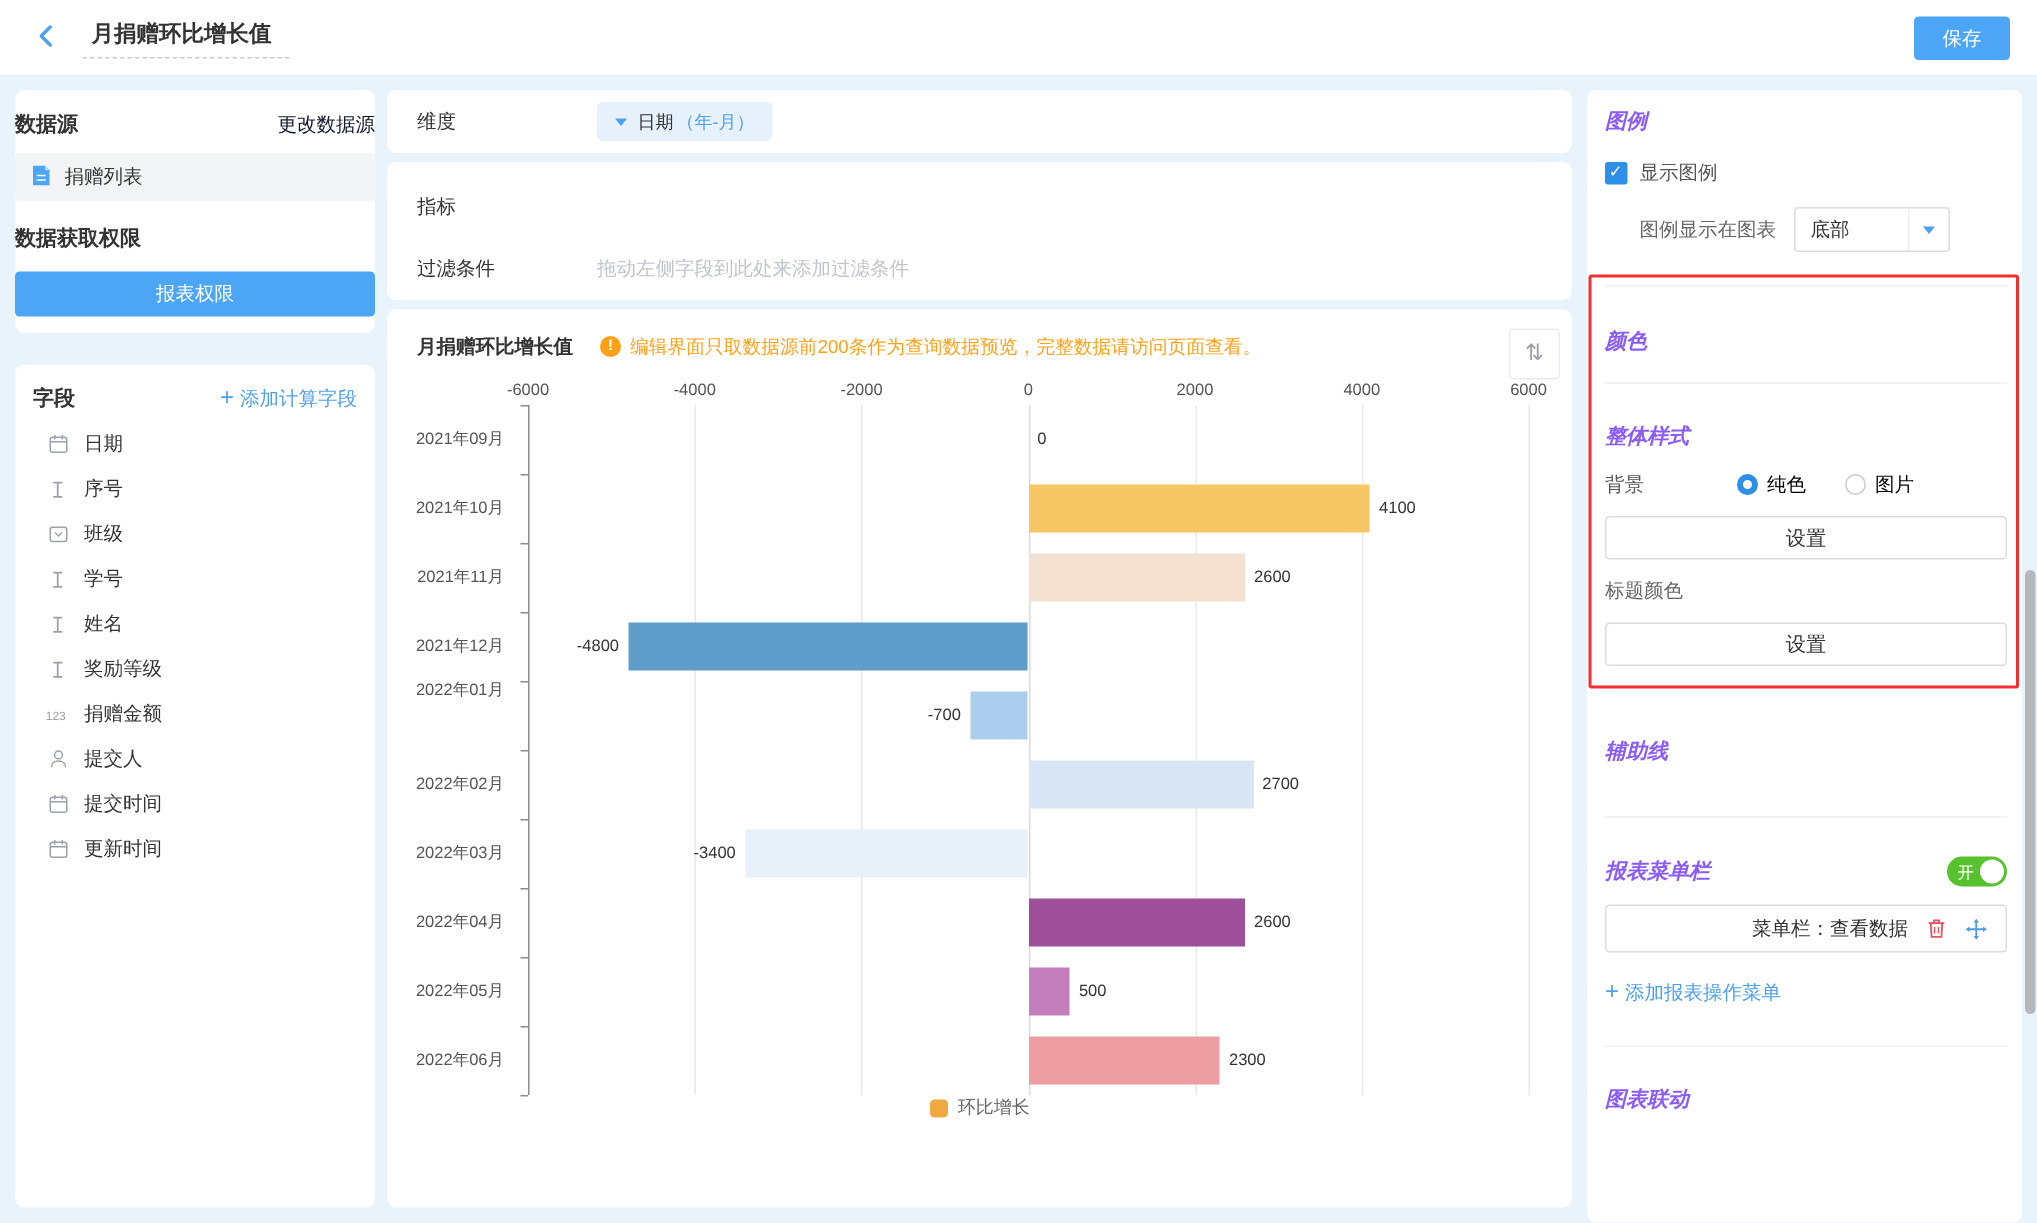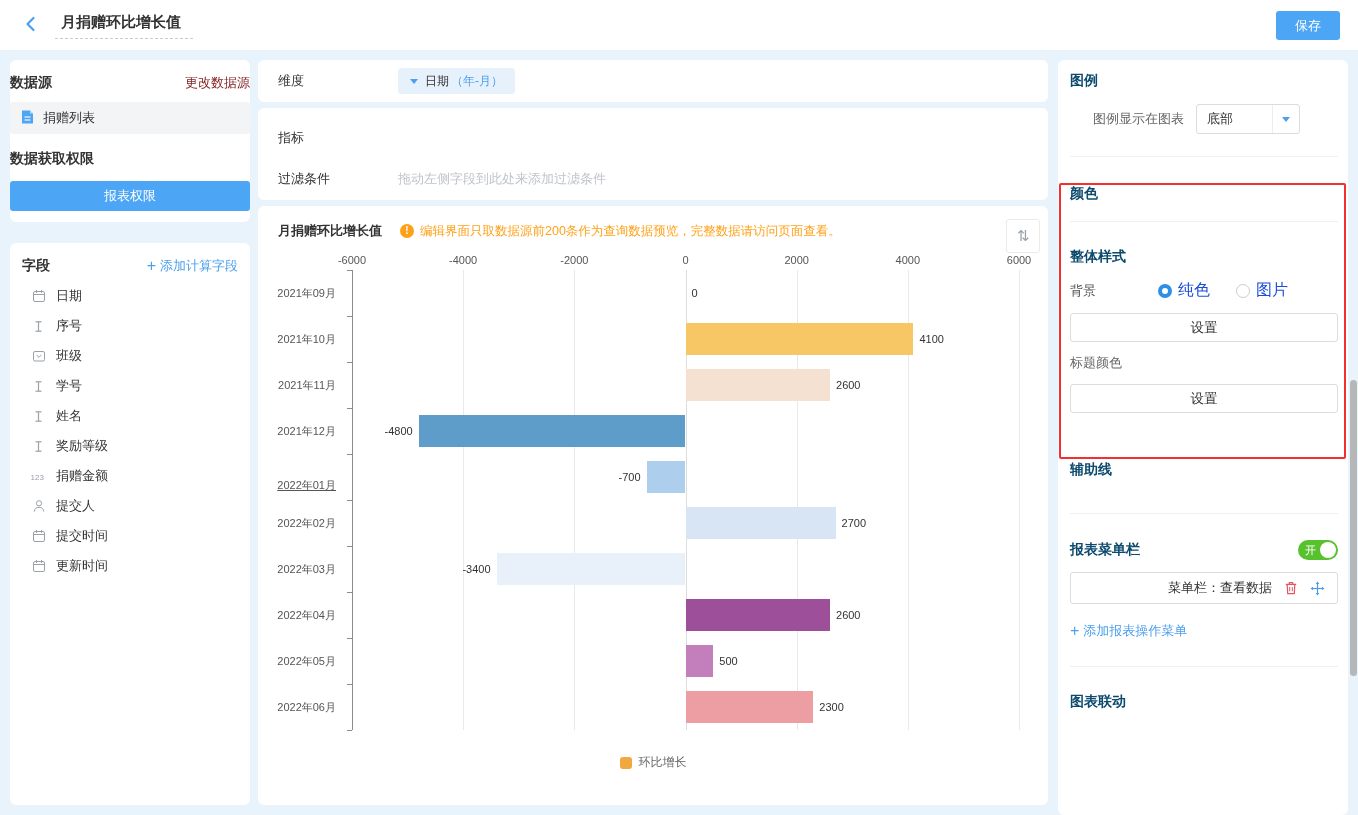--- a/index.html
+++ b/index.html
@@ -15,21 +15,21 @@
   #back-btn { position:absolute; left:22px; top:15px; width:20px; height:20px; cursor:pointer; }
   #page-title { position:absolute; left:55px; top:13px; font-size:15px; font-weight:bold; color:#333;
     padding:0 12px 6px 6px; border-bottom:1px dashed #C8CDD3; }
   #save-btn { position:absolute; right:18px; top:11px; width:64px; height:29px; background:#4DA6F5;
     color:#fff; border:none; border-radius:3px; font-size:13px; text-align:center; line-height:29px; }
 
   
   #ds-card { left:10px; top:60px; width:240px; height:162px; padding:14px 0; }
   .panel-head { display:flex; justify-content:space-between; align-items:center; }
   .panel-title { font-size:14px; font-weight:bold; color:#333; }
-  .blue-link { color:#7f1d1d; font-size:13px; cursor:pointer;font-family:Liberation Serif, serif; }
+  .blue-link { color:#0f172a; font-size:13px; cursor:pointer;font-family:Liberation Serif, serif; }
   .plus-link { color:#4DA0EE; font-size:13px; cursor:pointer; display:inline-flex; align-items:center; }
   .plus-icon::before { content:"+"; font-size:16px; margin-right:4px; font-weight:400; }
   #source-row { margin-top:10px; height:32px; background:#F2F4F6; border-radius:3px;
     display:flex; align-items:center; padding-left:10px; gap:8px; }
   #perm-title { margin-top:16px; }
   #perm-btn { margin-top:13px; width:100%; height:30px; background:#4DA6F5; color:#fff; border:none;
     border-radius:3px; font-size:13px; text-align:center; line-height:30px; }
 
   #fields-card { left:10px; top:243px; width:240px; height:562px; padding:14px 12px; }
   .field-row { height:30px; display:flex; align-items:center; gap:9px; padding-left:8px; cursor:grab; }
@@ -67,49 +67,49 @@
   #x-labels .xlab { position:absolute; transform:translateX(-50%); font-size:11px; color:#555; white-space:nowrap; }
   #plot { position:absolute; left:94px; top:64px; width:667px; height:460px; }
   #plot .grid { position:absolute; top:0; bottom:0; width:1px; background:#E9E9E9; }
   #plot .grid.zero { background:#DCDCDC; }
   #plot .axis { position:absolute; left:0; top:0; bottom:0; width:1px; background:#8C8C8C; }
   #plot .ytick { position:absolute; left:-5px; width:5px; height:1px; background:#8C8C8C; }
   #plot .bar { position:absolute; height:32px; cursor:pointer; }
   #plot .val { position:absolute; height:46px; line-height:46px; font-size:11px; color:#333; white-space:nowrap; }
   #y-labels { position:absolute; left:4px; top:64px; width:82px; height:460px; }
   #y-labels .cat { position:absolute; right:8px; height:46px; line-height:46px; font-size:11px; color:#555; white-space:nowrap; }
-  #legend { position:absolute; left:0; top:548px; width:100%; display:flex; justify-content:center;
+  #legend { position:absolute; left:0; top:524px; width:100%; display:flex; justify-content:center;
     align-items:center; gap:7px;text-align:center; }
   #legend-swatch { width:12px; height:12px; border-radius:3px; }
   #legend-label { font-size:12px; color:#666; }
 
   
   #right-card { left:1058px; top:60px; width:290px; height:755px; padding:12px 10px 12px 12px; overflow:hidden; }
-  .sec-title { font-size:14px; font-weight:bold; color:#0c4a6e; }
+  .sec-title { font-size:14px; font-weight:bold; color:#8b5cf6;font-style:italic; }
   .check-row { display:flex; align-items:center; gap:8px; margin-top:16px; cursor:pointer; }
   .checkbox { width:15px; height:15px; border-radius:2px; flex:none; }
   .checkbox.checked { background:#2E8FE8; position:relative; }
   .checkbox.checked::after { content:"✓"; color:#fff; font-size:11px; position:absolute; left:2.5px; top:0.5px; }
   .check-label { font-size:13px; color:#555; }
   #legend-pos-row { display:flex; align-items:center; margin-top:14px; padding-left:23px; }
   #legend-pos-label { font-size:13px; color:#666; }
   #legend-pos-select { margin-left:12px; width:104px; height:30px; border:1px solid #DCDCDC; border-radius:3px;
     display:flex; align-items:center; cursor:pointer; background:#fff; }
   #legend-pos-value { flex:1; padding-left:10px; font-size:13px; color:#333; }
   #legend-pos-chev { width:27px; height:100%; border-left:1px solid #EDEDED; display:flex; align-items:center; justify-content:center; }
   .divider { height:1px; background:#F0F0F0; margin:18px 0; }
   #color-input { margin-top:12px; height:31px; border:1px solid #DCDCDC; border-radius:3px; display:flex;
     align-items:center; padding:0 9px; cursor:text; background:#fff; }
   #color-value { flex:1; font-size:13px; color:#333; }
   .bg-row { display:flex; align-items:center; margin-top:14px; }
   .bg-label { font-size:13px; color:#555; width:88px; }
   .radio { width:14px; height:14px; border-radius:50%; background:#fff; flex:none; margin-right:6px; }
   .radio.on { border:4.5px solid #2E8FE8; }
   .radio.off { border:1px solid #C9CDD4; }
-  .radio-opt { display:flex; align-items:center; margin-right:26px; cursor:pointer; font-size:16px; color:#1d4ed8; }
+  .radio-opt { display:flex; align-items:center; margin-right:26px; cursor:pointer; font-size:13px; color:#000000; }
   .set-btn { margin-top:12px; width:100%; height:29px; border:1px solid #DCDCDC; border-radius:3px;
     background:#fff; font-size:13.5px; color:#333; text-align:center; line-height:27px; cursor:pointer; }
   .sub-label { margin-top:12px; font-size:13px; color:#666; }
   #menu-head { display:flex; justify-content:space-between; align-items:center; }
   #menu-toggle { width:40px; height:20px; border-radius:10px; background:#57C22D; position:relative; cursor:pointer; }
   #menu-toggle .t-label { position:absolute; left:7px; top:2.5px; color:#fff; font-size:11px; }
   #menu-toggle .knob { position:absolute; right:2px; top:2px; width:16px; height:16px; border-radius:50%; background:#fff; }
   #menu-item-box { margin-top:12px; height:32px; border:1px solid #DCDCDC; border-radius:3px; display:flex;
     align-items:center; padding:0 12px 0 10px; background:#fff;text-align:right; }
   #menu-item-label { flex:1; font-size:13px; color:#333; }
@@ -298,21 +298,21 @@
       <span class="xlab" style="left: 333.5px;">0</span>
       <span class="xlab" style="left: 444.667px;">2000</span>
       <span class="xlab" style="left: 555.833px;">4000</span>
       <span class="xlab" style="left: 667px;">6000</span>
     </div>
   <div id="y-labels">
       <div class="cat" style="top: 0px;">2021年09月</div>
       <div class="cat" style="top: 46px;">2021年10月</div>
       <div class="cat" style="top: 92px;">2021年11月</div>
       <div class="cat" style="top: 138px;">2021年12月</div>
-      <div class="cat" style="top: 192px; text-decoration: underline;">2022年01月</div>
+      <div class="cat" style="top: 167px;">2022年01月</div>
       <div class="cat" style="top: 230px;">2022年02月</div>
       <div class="cat" style="top: 276px;">2022年03月</div>
       <div class="cat" style="top: 322px;">2022年04月</div>
       <div class="cat" style="top: 368px;">2022年05月</div>
       <div class="cat" style="top: 414px;">2022年06月</div>
     </div>
   <div id="plot">
       <div class="grid" style="left: 111.167px;"></div>
       <div class="grid" style="left: 222.333px;"></div>
       <div class="grid zero" style="left: 333.5px;"></div>
@@ -352,20 +352,24 @@
       <div class="val" style="top: 414px; left: 467.342px;">2300</div>
     </div>
   <div id="legend">
     <span id="legend-swatch" style="background: rgb(240, 168, 64);"></span>
     <span id="legend-label">环比增长</span>
   </div>
 </div>
 
 <div class="card" id="right-card">
   <div class="sec-title">图例</div>
+  <div class="check-row">
+    <span class="checkbox checked"></span>
+    <span class="check-label">显示图例</span>
+  </div>
   <div id="legend-pos-row">
     <span id="legend-pos-label">图例显示在图表</span>
     <span id="legend-pos-select">
       <span id="legend-pos-value">底部</span>
       <span id="legend-pos-chev">
           <span class="caret-down" style="margin:0"></span>
         </span>
     </span>
   </div>
 

